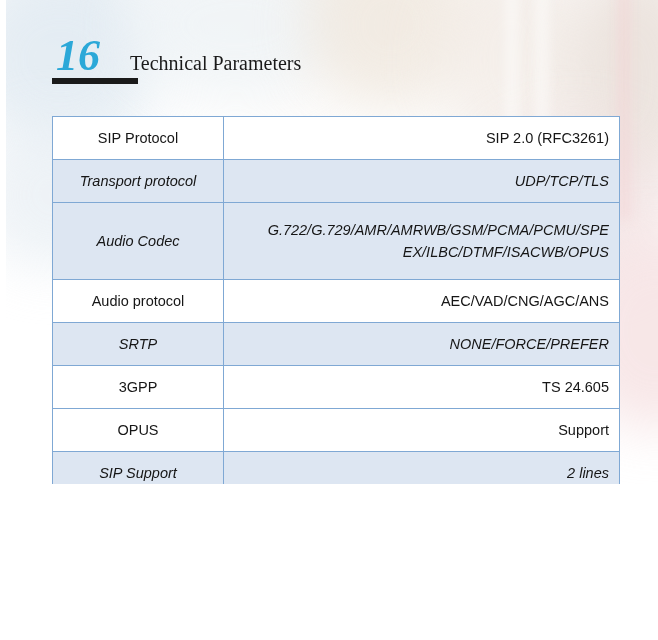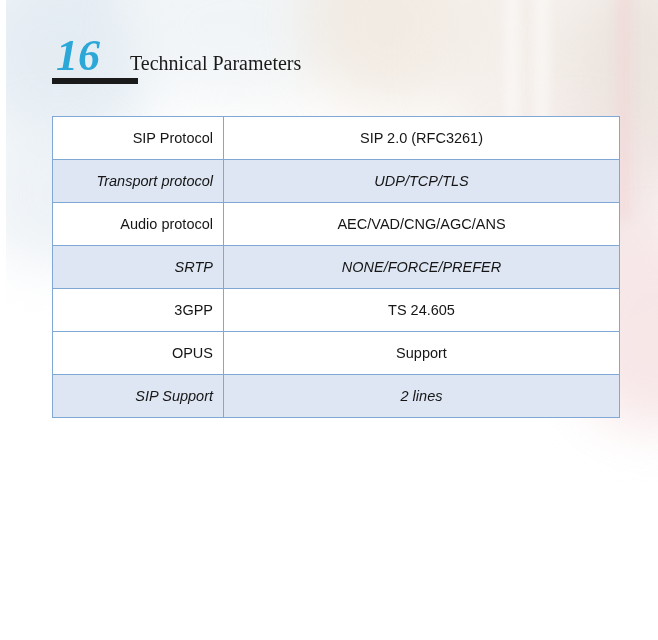--- a/index.html
+++ b/index.html
@@ -112,25 +112,25 @@
   }
   .spec-table td {
     border: 1px solid #7fa8d4;
     font-size: 14.5px;
     color: #161616;
     padding: 0 10px;
     vertical-align: middle;
   }
   .spec-table td.label {
     width: 150px;
+    text-align: center;
+    white-space: nowrap;
+  }
+  .spec-table td.value {
     text-align: right;
-    white-space: nowrap;
-  }
-  .spec-table td.value {
-    text-align: center;
     line-height: 1.55;
   }
   .spec-table tr.odd td { background: #ffffff; }
   .spec-table tr.even td { background: #dde6f2; font-style: italic; }
 
   .row-h-normal td { height: 42px; }
   .row-h-tall td { height: 76px; }
 
   .val-line { display: block; }
 </style>
@@ -164,20 +164,27 @@
   <table class="spec-table">
     <tbody>
       <tr class="odd row-h-normal">
         <td class="label">SIP Protocol</td>
         <td class="value">SIP 2.0 (RFC3261)</td>
       </tr>
       <tr class="even row-h-normal">
         <td class="label">Transport protocol</td>
         <td class="value">UDP/TCP/TLS</td>
       </tr>
+      <tr class="even row-h-tall">
+        <td class="label">Audio Codec</td>
+        <td class="value">
+          <span class="val-line">G.722/G.729/AMR/AMRWB/GSM/PCMA/PCMU/SPE</span>
+          <span class="val-line">EX/ILBC/DTMF/ISACWB/OPUS</span>
+        </td>
+      </tr>
       <tr class="odd row-h-normal">
         <td class="label">Audio protocol</td>
         <td class="value">AEC/VAD/CNG/AGC/ANS</td>
       </tr>
       <tr class="even row-h-normal">
         <td class="label">SRTP</td>
         <td class="value">NONE/FORCE/PREFER</td>
       </tr>
       <tr class="odd row-h-normal">
         <td class="label">3GPP</td>

